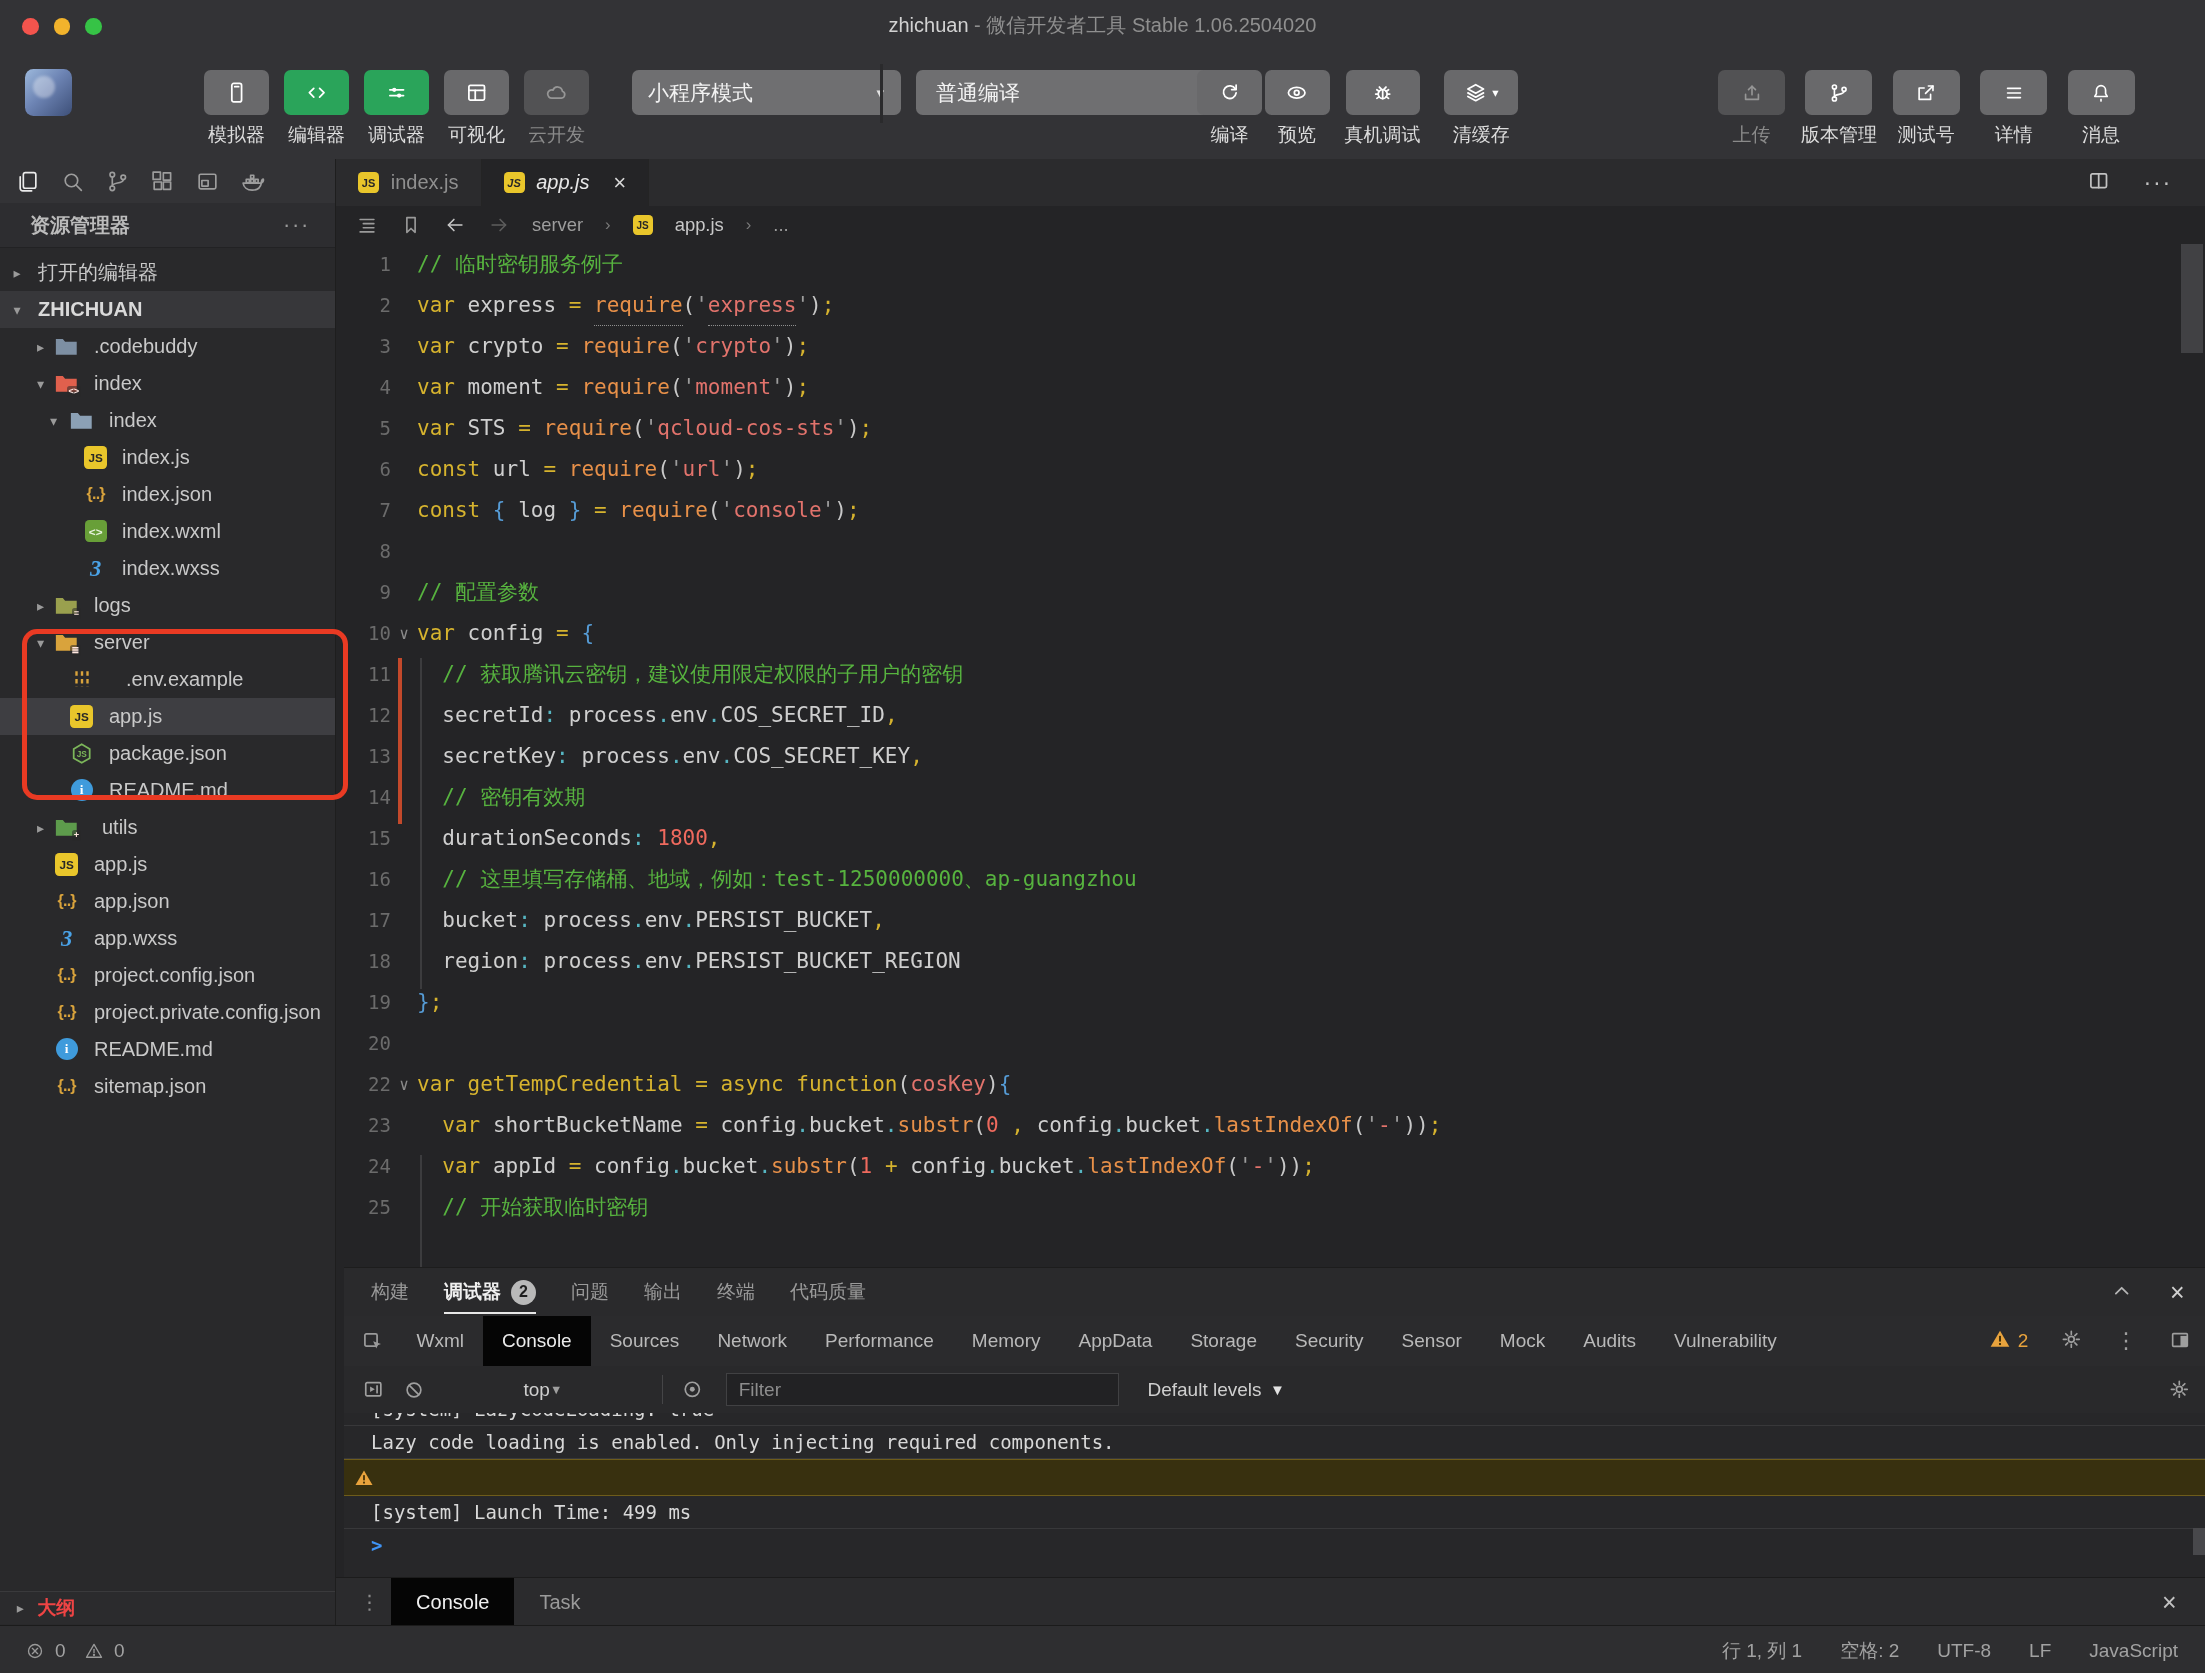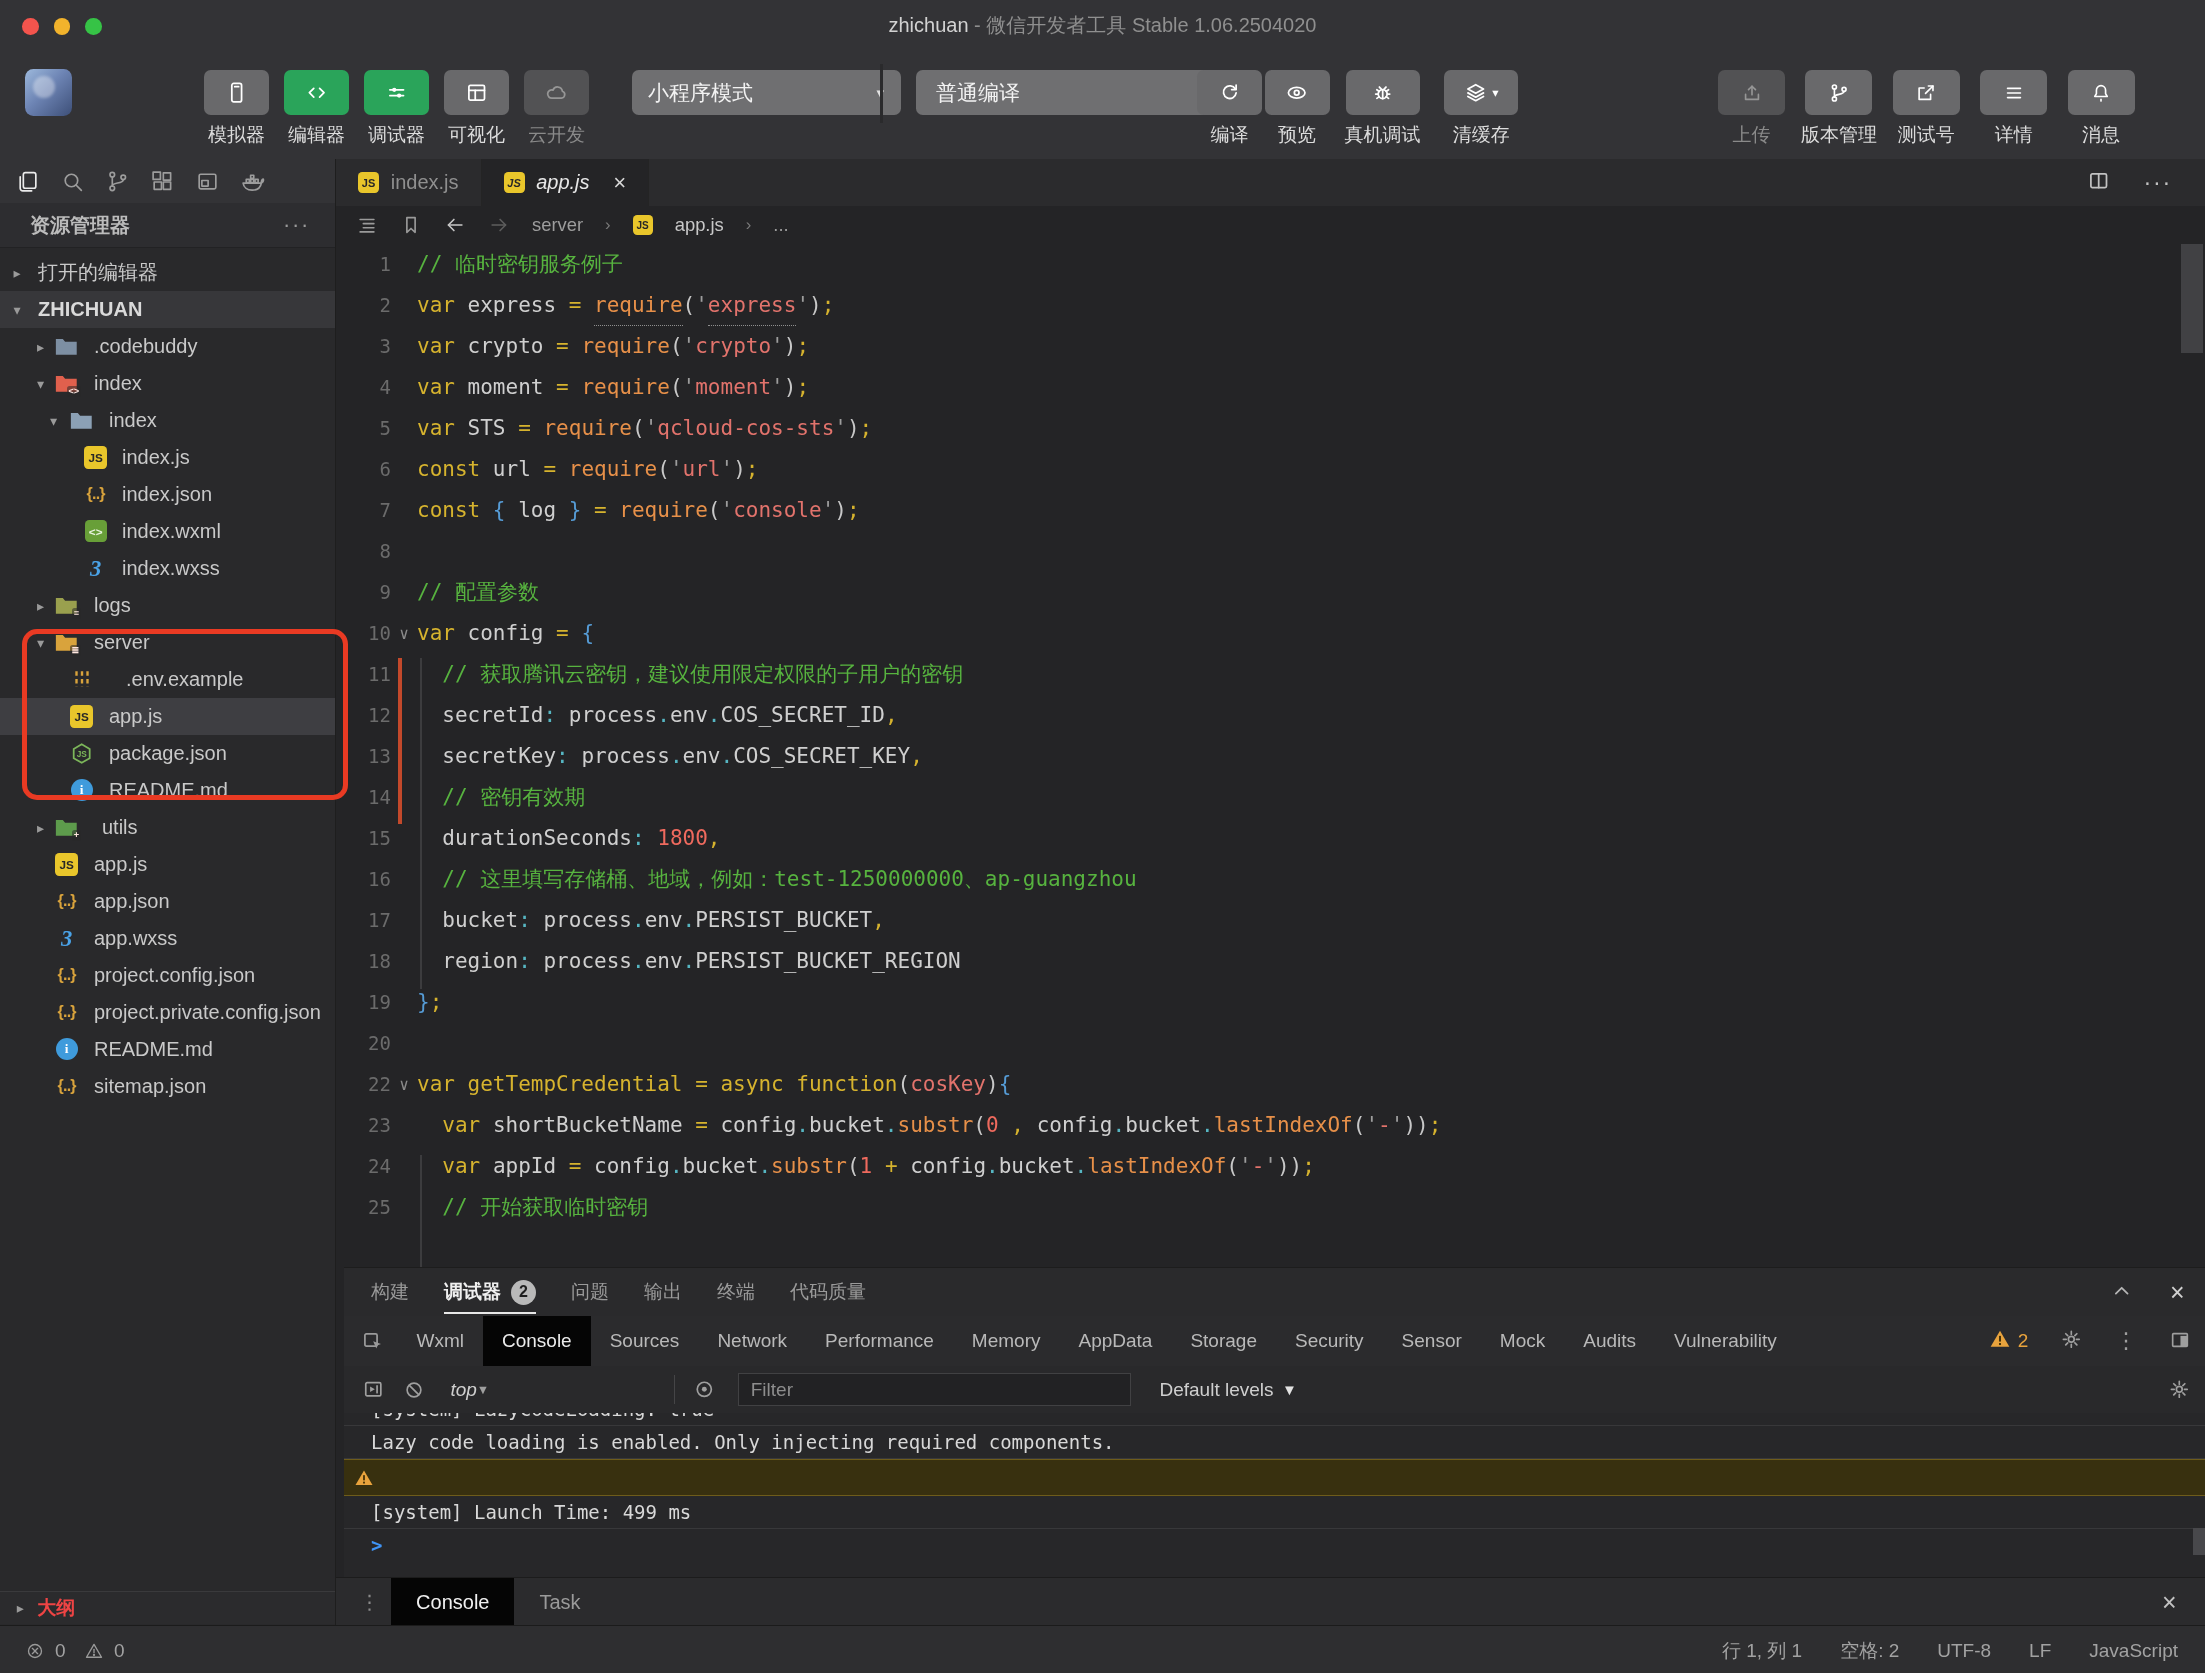--- a/index.html
+++ b/index.html
@@ -112,22 +112,22 @@
   #dtabs{position:absolute;left:0;top:48px;width:100%;height:50px;background:#2b2b2d;border-bottom:0.8px solid #1c1c1c;
         display:flex;align-items:center;font-size:19px;color:#b9b9b9;}
   #dtabs .insp{margin:0 13.4px 0 16.7px;color:#9a9a9a;display:flex;}
   .dtab{height:50px;display:flex;align-items:center;padding:0 19px;}
   .dtab.active{background:#050505;color:#ececec;}
   #dtabs-right{position:absolute;right:22px;top:48px;height:50px;display:flex;align-items:center;gap:32px;color:#9f9f9f;}
   #warnbadge{display:flex;align-items:center;gap:6.7px;color:#e8a33d;font-size:19px;}
   #ctoolbar{position:absolute;left:0;top:98px;width:100%;height:47px;background:#29292b;border-bottom:0.8px solid #3a3a3c;
         display:flex;align-items:center;color:#9f9f9f;}
   #ctoolbar .cicon{margin-left:18.4px;display:flex;}
-  #ctx-select{margin-left:25px;width:209px;display:flex;justify-content:flex-start;align-items:center;
-        font-size:19px;color:#cfcfcf;font-style:italic;}
+  #ctx-select{margin-left:13px;width:209px;display:flex;justify-content:center;align-items:center;
+        font-size:19px;color:#cfcfcf;}
   #ctx-select .caret{font-size:12.5px;color:#9f9f9f;}
   .vdiv{width:0.8px;height:28.4px;background:#454547;margin:0 15px;}
   #filter-input{margin-left:22px;width:393px;height:33px;background:#222224;border:0.8px solid #414143;
         color:#cfcfcf;font-size:19px;padding:0 11.7px;box-sizing:border-box;font-family:"Liberation Sans",sans-serif;}
   #filter-input::placeholder{color:#8d8d8d;}
   #levels{margin-left:28.4px;font-size:19px;color:#cfcfcf;display:flex;align-items:center;gap:8.4px;}
   #ctoolbar-gear{position:absolute;right:22px;display:flex;color:#9f9f9f;}
   #cout{position:absolute;left:0;top:145px;width:100%;height:165px;background:#272729;overflow:hidden;}
   .crow{display:flex;align-items:center;height:32px;border-bottom:0.8px solid #38383a;
         font-family:"DejaVu Sans Mono",monospace;font-size:19px;color:#d8d8d8;padding-left:27px;white-space:pre;}

